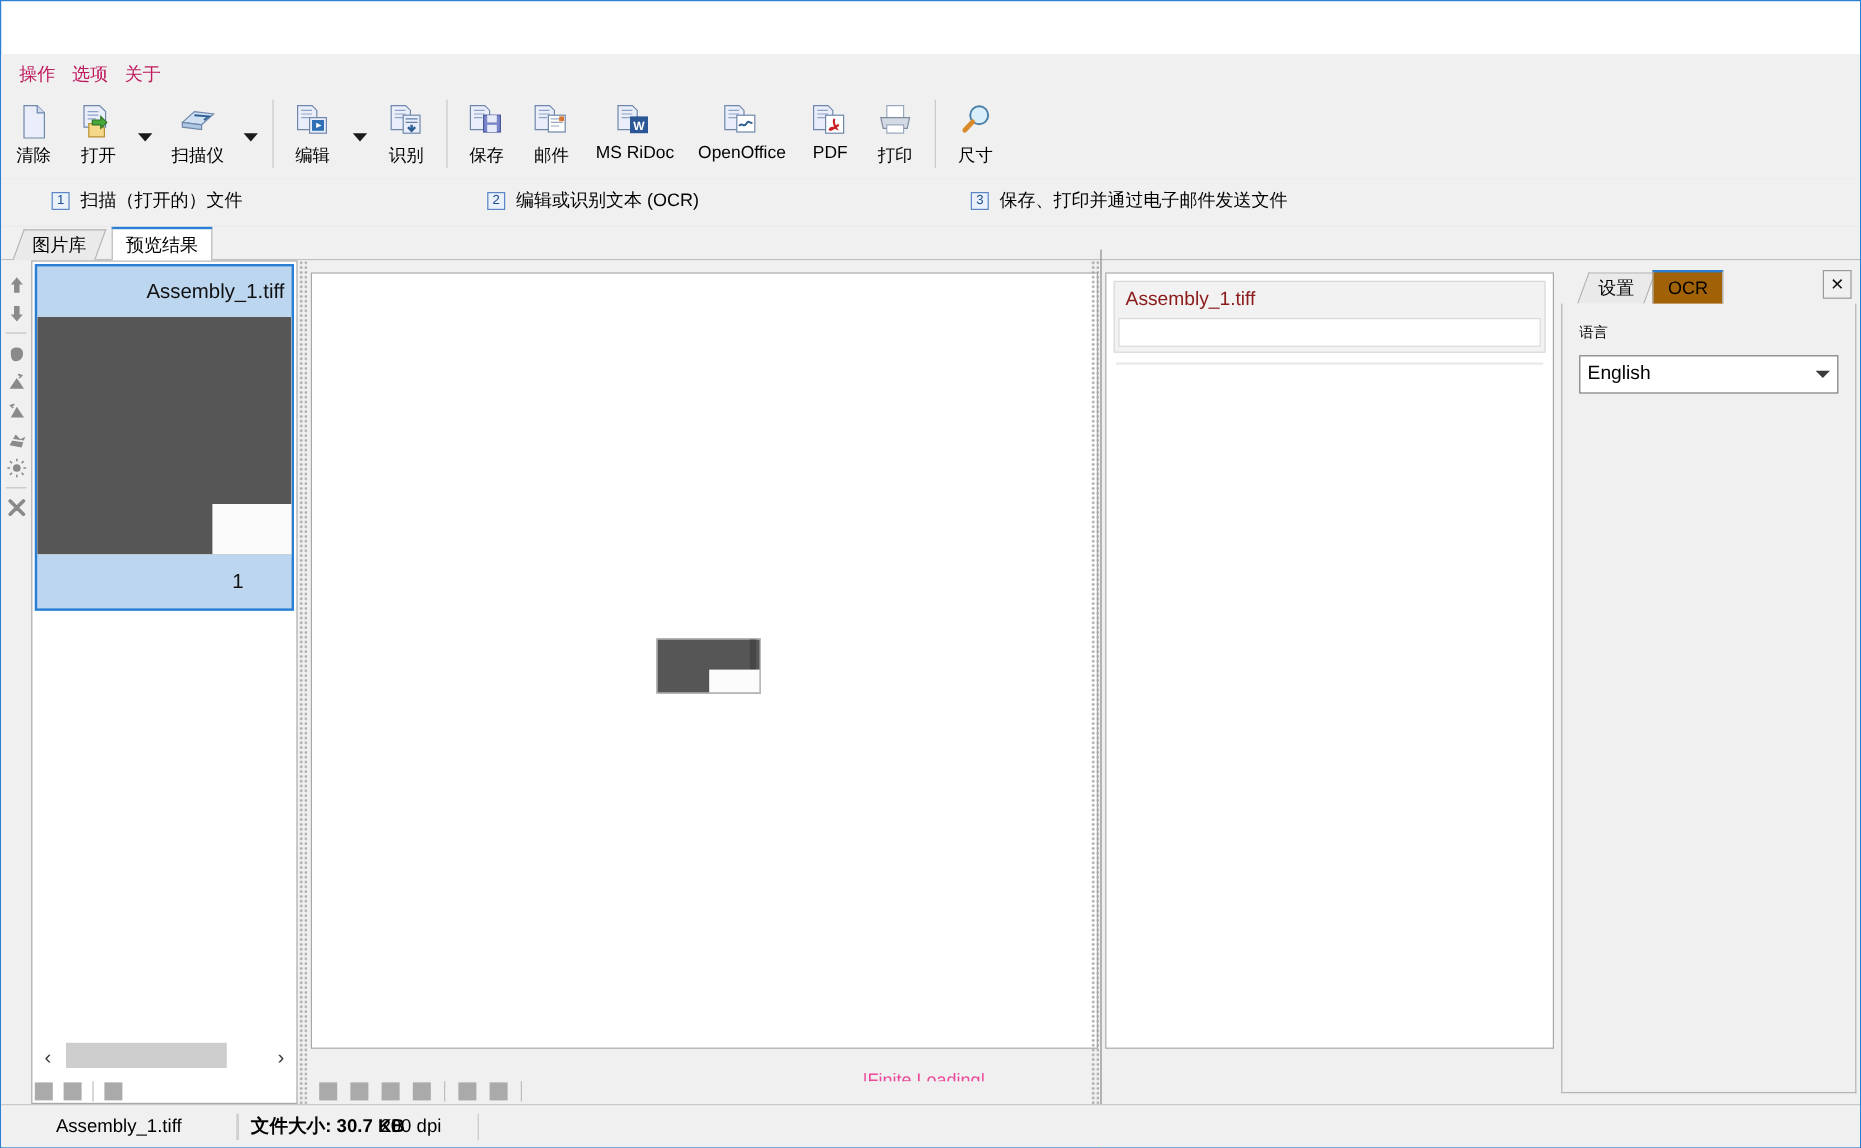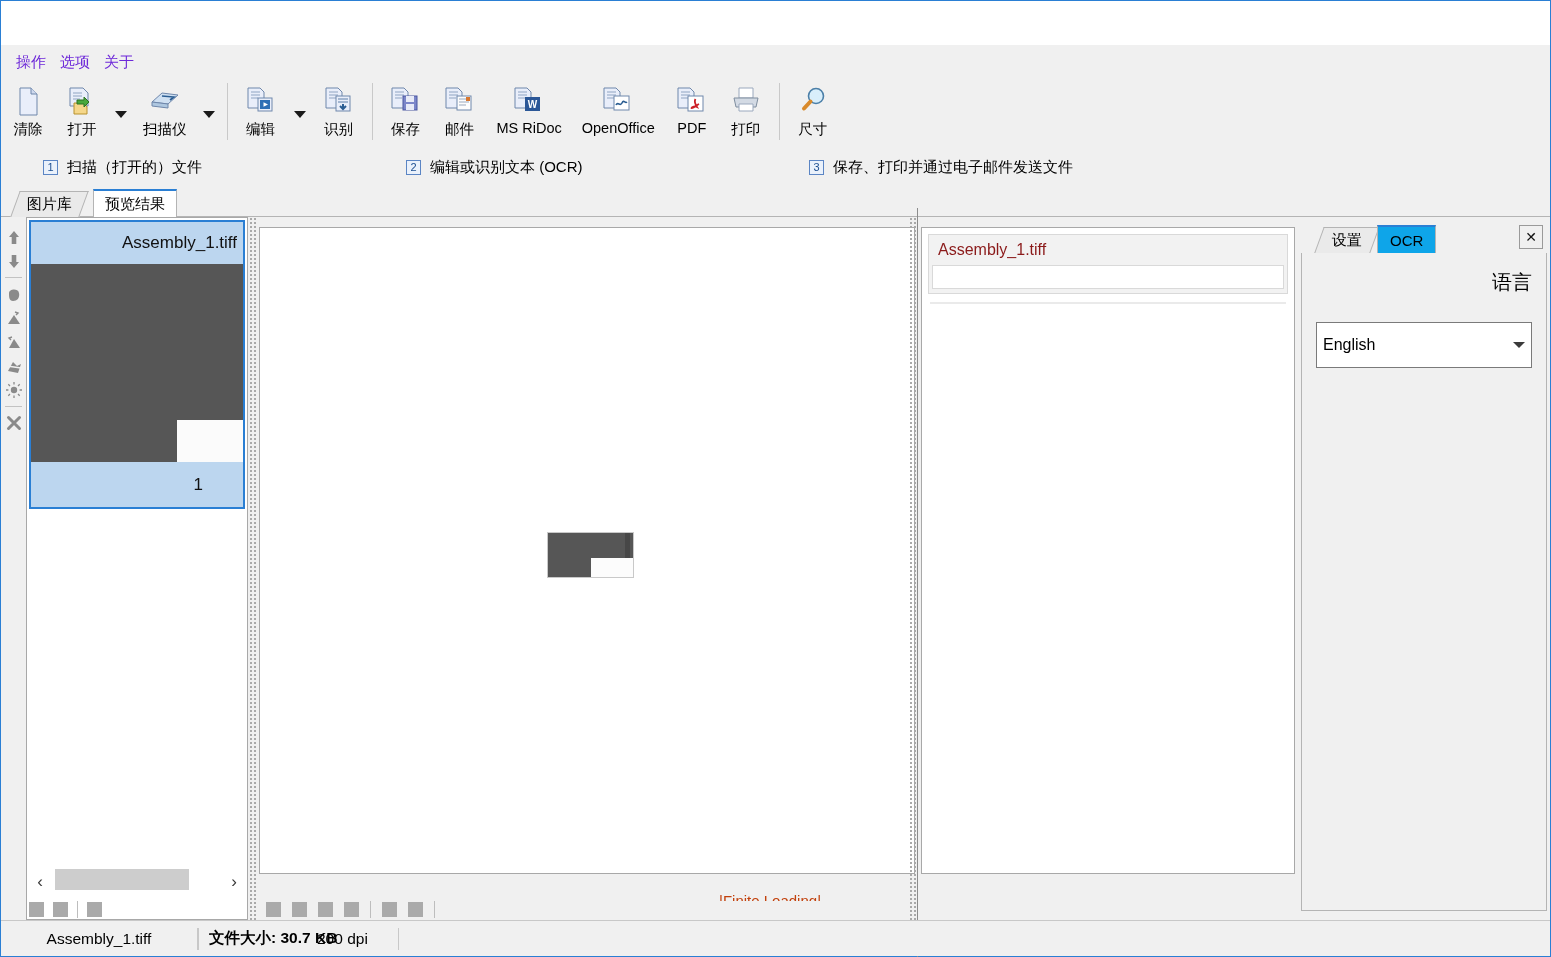--- a/index.html
+++ b/index.html
@@ -24,21 +24,21 @@
            color:#111;}
   .gl-min{display:block;width:15px;height:1px;background:#111;}
   .gl-max{display:block;width:13px;height:13px;border:1px solid #111;box-sizing:border-box;}
   .gl-close{display:block;position:relative;width:16px;height:16px;}
   .gl-close:before,.gl-close:after{content:"";position:absolute;left:0;top:7px;width:16px;height:1px;background:currentColor;}
   .gl-close:before{transform:rotate(45deg);} .gl-close:after{transform:rotate(-45deg);}
 
   
   .menubar{position:absolute;left:0;top:44px;right:0;height:35px;background:#f0f0f0;
            display:flex;align-items:center;padding-left:8px;box-sizing:border-box;}
-  .menuitem{font-size:15px;padding:3px 7px;color:#6d28d9;}
+  .menuitem{font-size:15px;padding:3px 7px;color:#be185d;}
 
   
   .toolbar{position:absolute;left:0;top:79px;right:0;height:69px;background:#f0f0f0;
            display:flex;align-items:flex-start;border-bottom:1px solid #d8d8d8;}
   .tb-item{height:62px;display:flex;flex-direction:column;align-items:center;justify-content:flex-start;
            padding:6px 10px 0 10px;min-width:40px;box-sizing:border-box;}
   .tb-label{font-size:14.5px;margin-top:3px;white-space:nowrap;}
   .tb-ico{width:34px;height:31px;position:relative;}
   .tb-drop{height:62px;width:24px;display:flex;align-items:center;justify-content:center;padding-top:6px;box-sizing:border-box;}
   .caret{width:0;height:0;border-left:6px solid transparent;border-right:6px solid transparent;border-top:7px solid #1a1a1a;}
@@ -99,45 +99,45 @@
   .ocr-name{font-size:16px;color:#8b1a1a;padding:3px 6px 6px 6px;}
   .ocr-body{background:#fff;border:1px solid #d9d9d9;height:22px;}
   .ocr-rule{height:2px;background:#eaeaea;margin:8px 2px 0 2px;}
 
   
   .rightpanel{position:absolute;left:1300px;top:8px;right:3px;height:686px;background:#f0f0f0;}
   .rp-tabs{position:absolute;left:0;top:0;right:0;height:28px;}
   .rp-tab{position:absolute;bottom:0;height:26px;padding:0 12px;display:flex;align-items:center;
           font-size:15px;background:#eaeaea;border:1px solid #b4b4b4;border-bottom:none;box-sizing:border-box;}
   .rp-tab.slant{transform:skewX(-20deg);} .rp-tab.slant > span{transform:skewX(20deg);}
-  .rp-tab.active{background:#0ea5e9;border-top:2px solid #2a7fd4;height:28px;z-index:3;}
+  .rp-tab.active{background:#a16207;border-top:2px solid #2a7fd4;height:28px;z-index:3;}
   .rp-close{position:absolute;right:4px;top:0;width:22px;height:22px;border:1px solid #9a9a9a;
             background:#f0f0f0;display:flex;align-items:center;justify-content:center;font-size:14px;color:#111;}
   .rp-body{position:absolute;left:0;top:28px;right:0;bottom:0;border:1px solid #b4b4b4;border-top:none;
            background:#f0f0f0;box-sizing:border-box;padding:16px 14px;}
-  .rp-label{font-size:20px;margin-bottom:26px;text-align:right;}
-  .combo{height:46px;background:#fff;border:1px solid #7a7a7a;display:flex;align-items:center;
+  .rp-label{font-size:12px;margin-bottom:10px;}
+  .combo{height:32px;background:#fff;border:1px solid #7a7a7a;display:flex;align-items:center;
          padding:0 6px;box-sizing:border-box;font-size:16px;justify-content:flex-end;}
   .combo .chev{margin-left:auto;width:0;height:0;border-left:6px solid transparent;border-right:6px solid transparent;border-top:6px solid #3b3b3b;}
 
   
   .thumb-scroll{position:absolute;left:28px;top:650px;width:216px;height:30px;display:flex;align-items:center;}
   .sc-arrow{width:22px;height:26px;display:flex;align-items:center;justify-content:center;color:#3a3a3a;font-size:17px;}
   .sc-track{flex:1;height:30px;position:relative;}
   .sc-thumb{position:absolute;left:4px;top:2px;width:134px;height:21px;background:#cdcdcd;}
   .minibar{position:absolute;display:flex;align-items:center;gap:9px;}
   .mini{width:15px;height:15px;background:#aaa;}
   .mini-sep{width:1px;height:17px;background:#bdbdbd;}
 
   
   .prev-minibar{position:absolute;left:265px;top:684px;display:flex;align-items:center;gap:11px;}
 
   
   .clip-artifact{position:absolute;left:718px;top:888px;width:110px;height:12px;overflow:hidden;
-                 font-size:15px;color:#c2410c;white-space:nowrap;line-height:24px;}
+                 font-size:15px;color:#ec4899;white-space:nowrap;line-height:24px;}
 
   
   .statusbar{position:absolute;left:0;right:0;bottom:0;height:35px;background:#f0f0f0;
              border-top:1px solid #c8c8c8;display:flex;align-items:center;font-size:15.5px;}
   .st-cell{height:35px;display:flex;align-items:center;padding:0 10px;box-sizing:border-box;position:relative;}
   .st-div{width:1px;height:22px;background:#c8c8c8;}
 </style>
 </head>
 <body>
 

